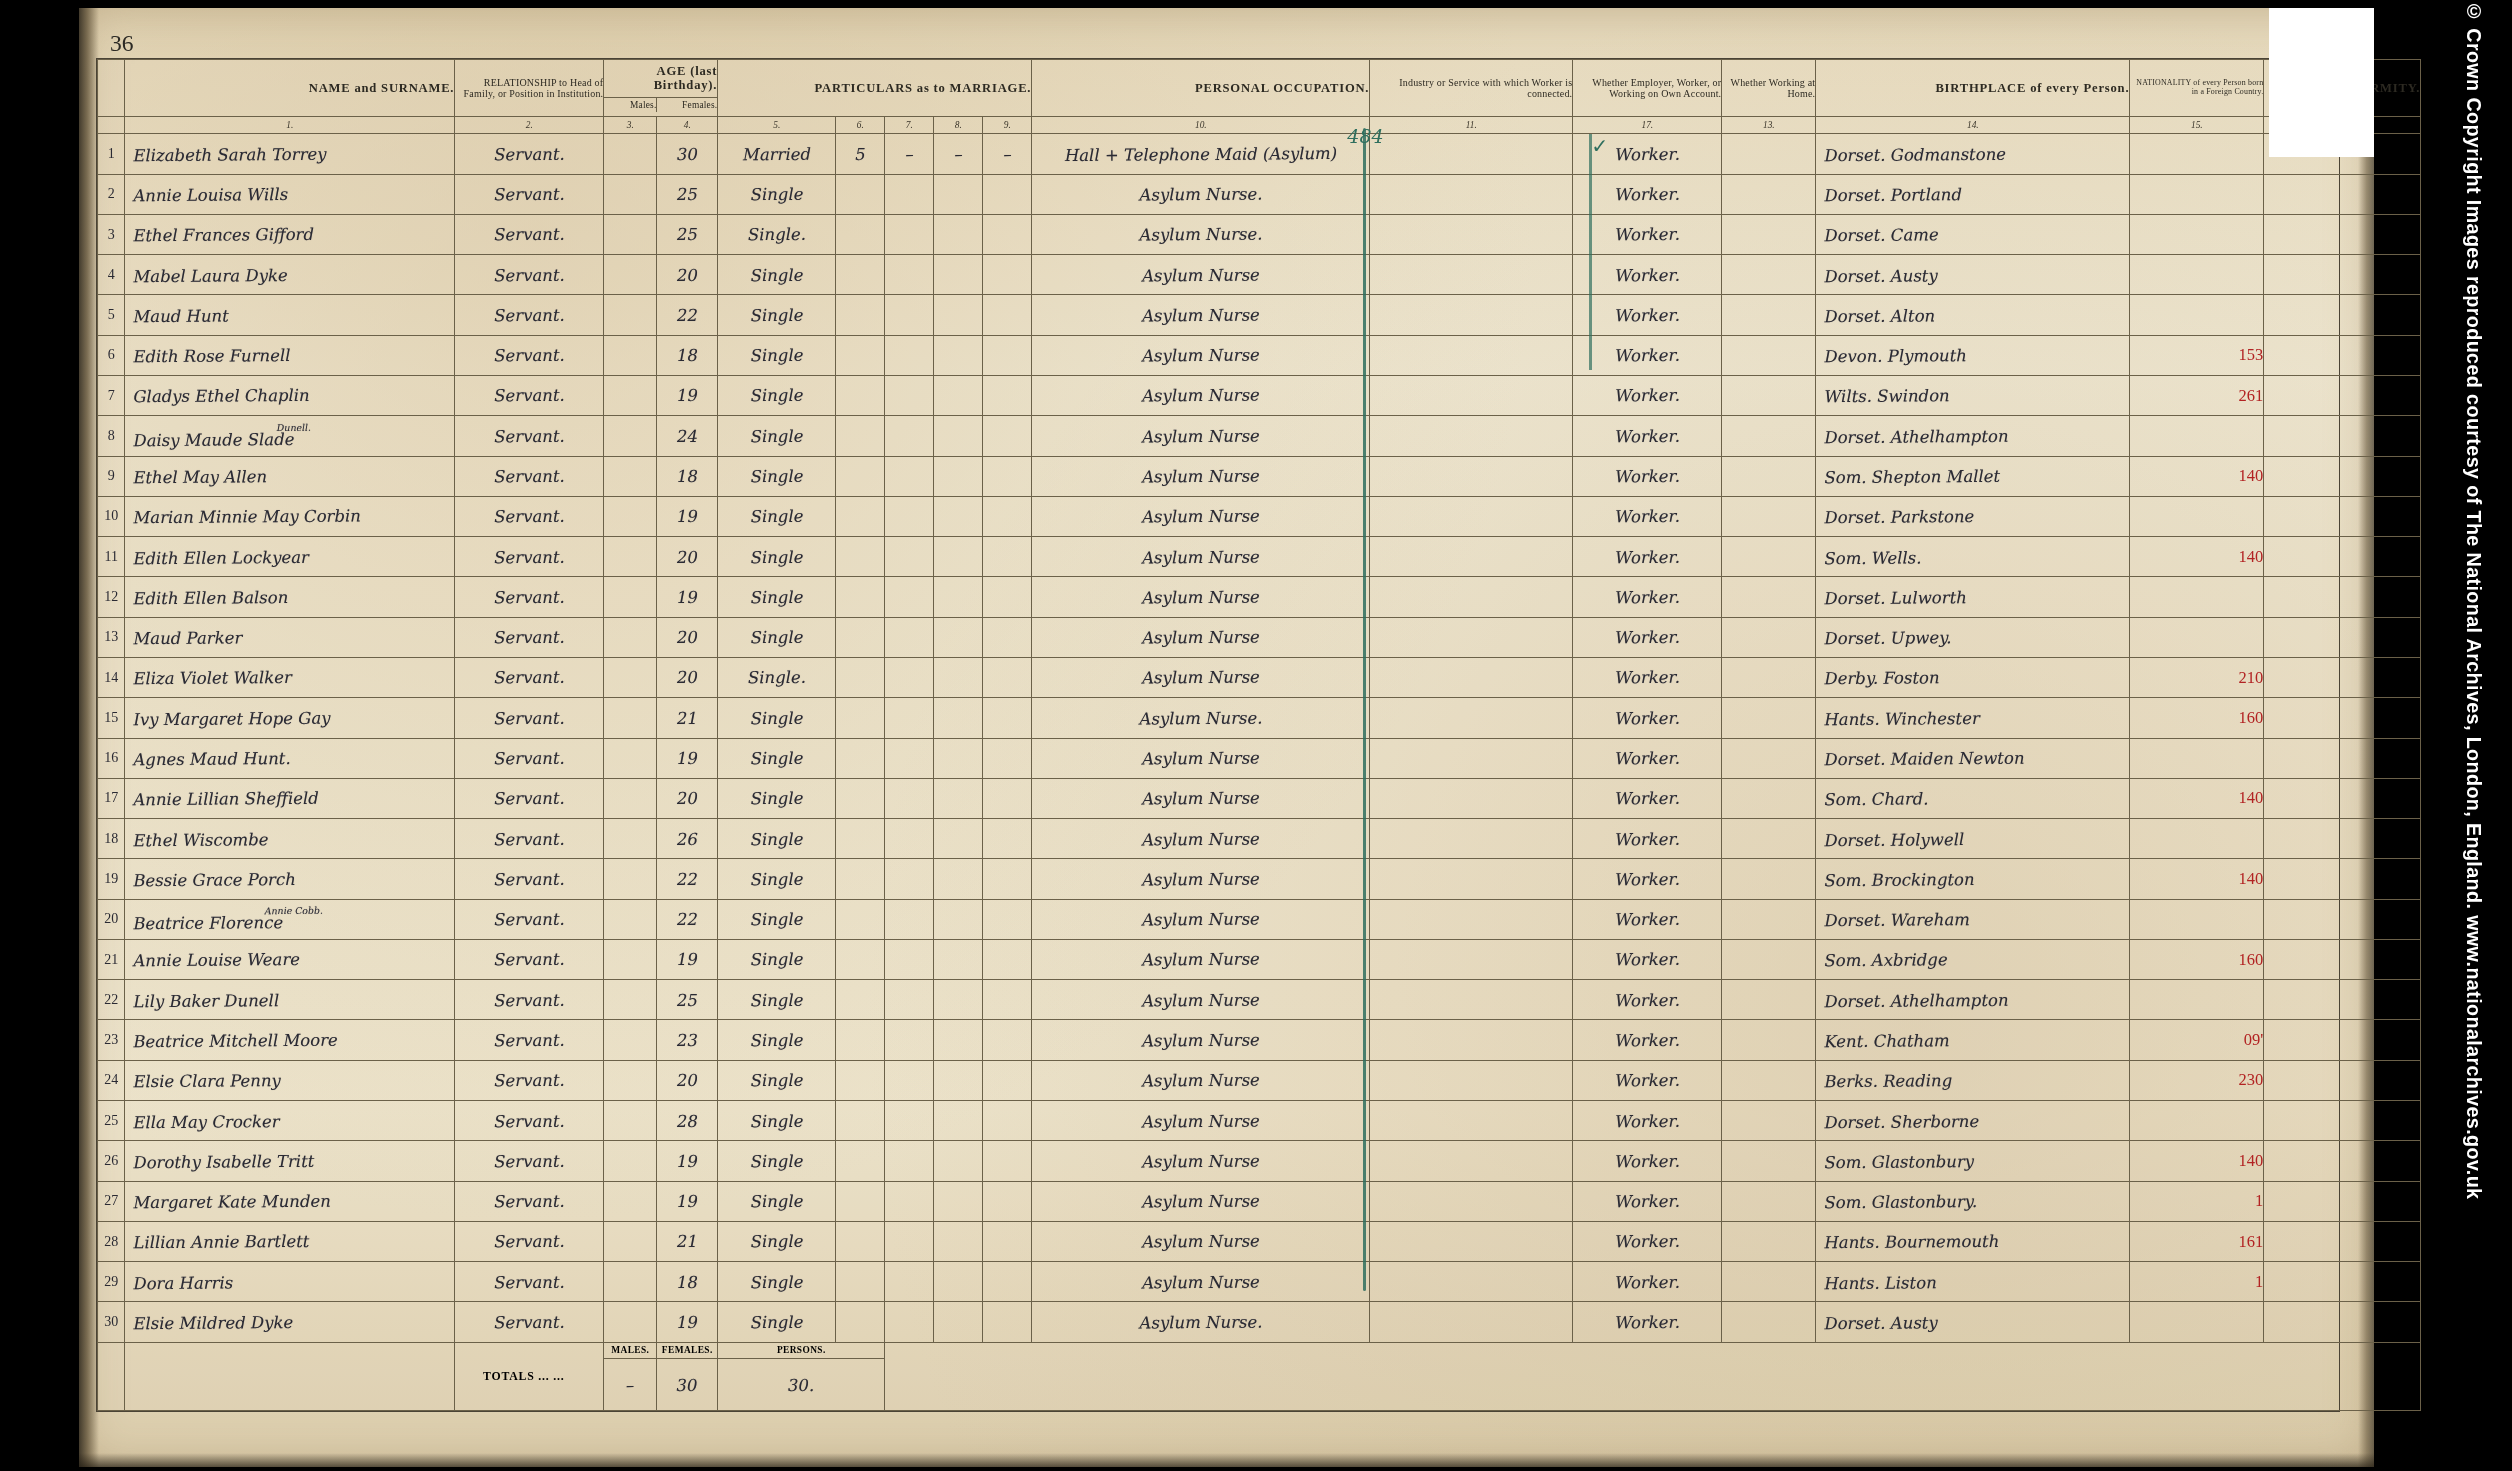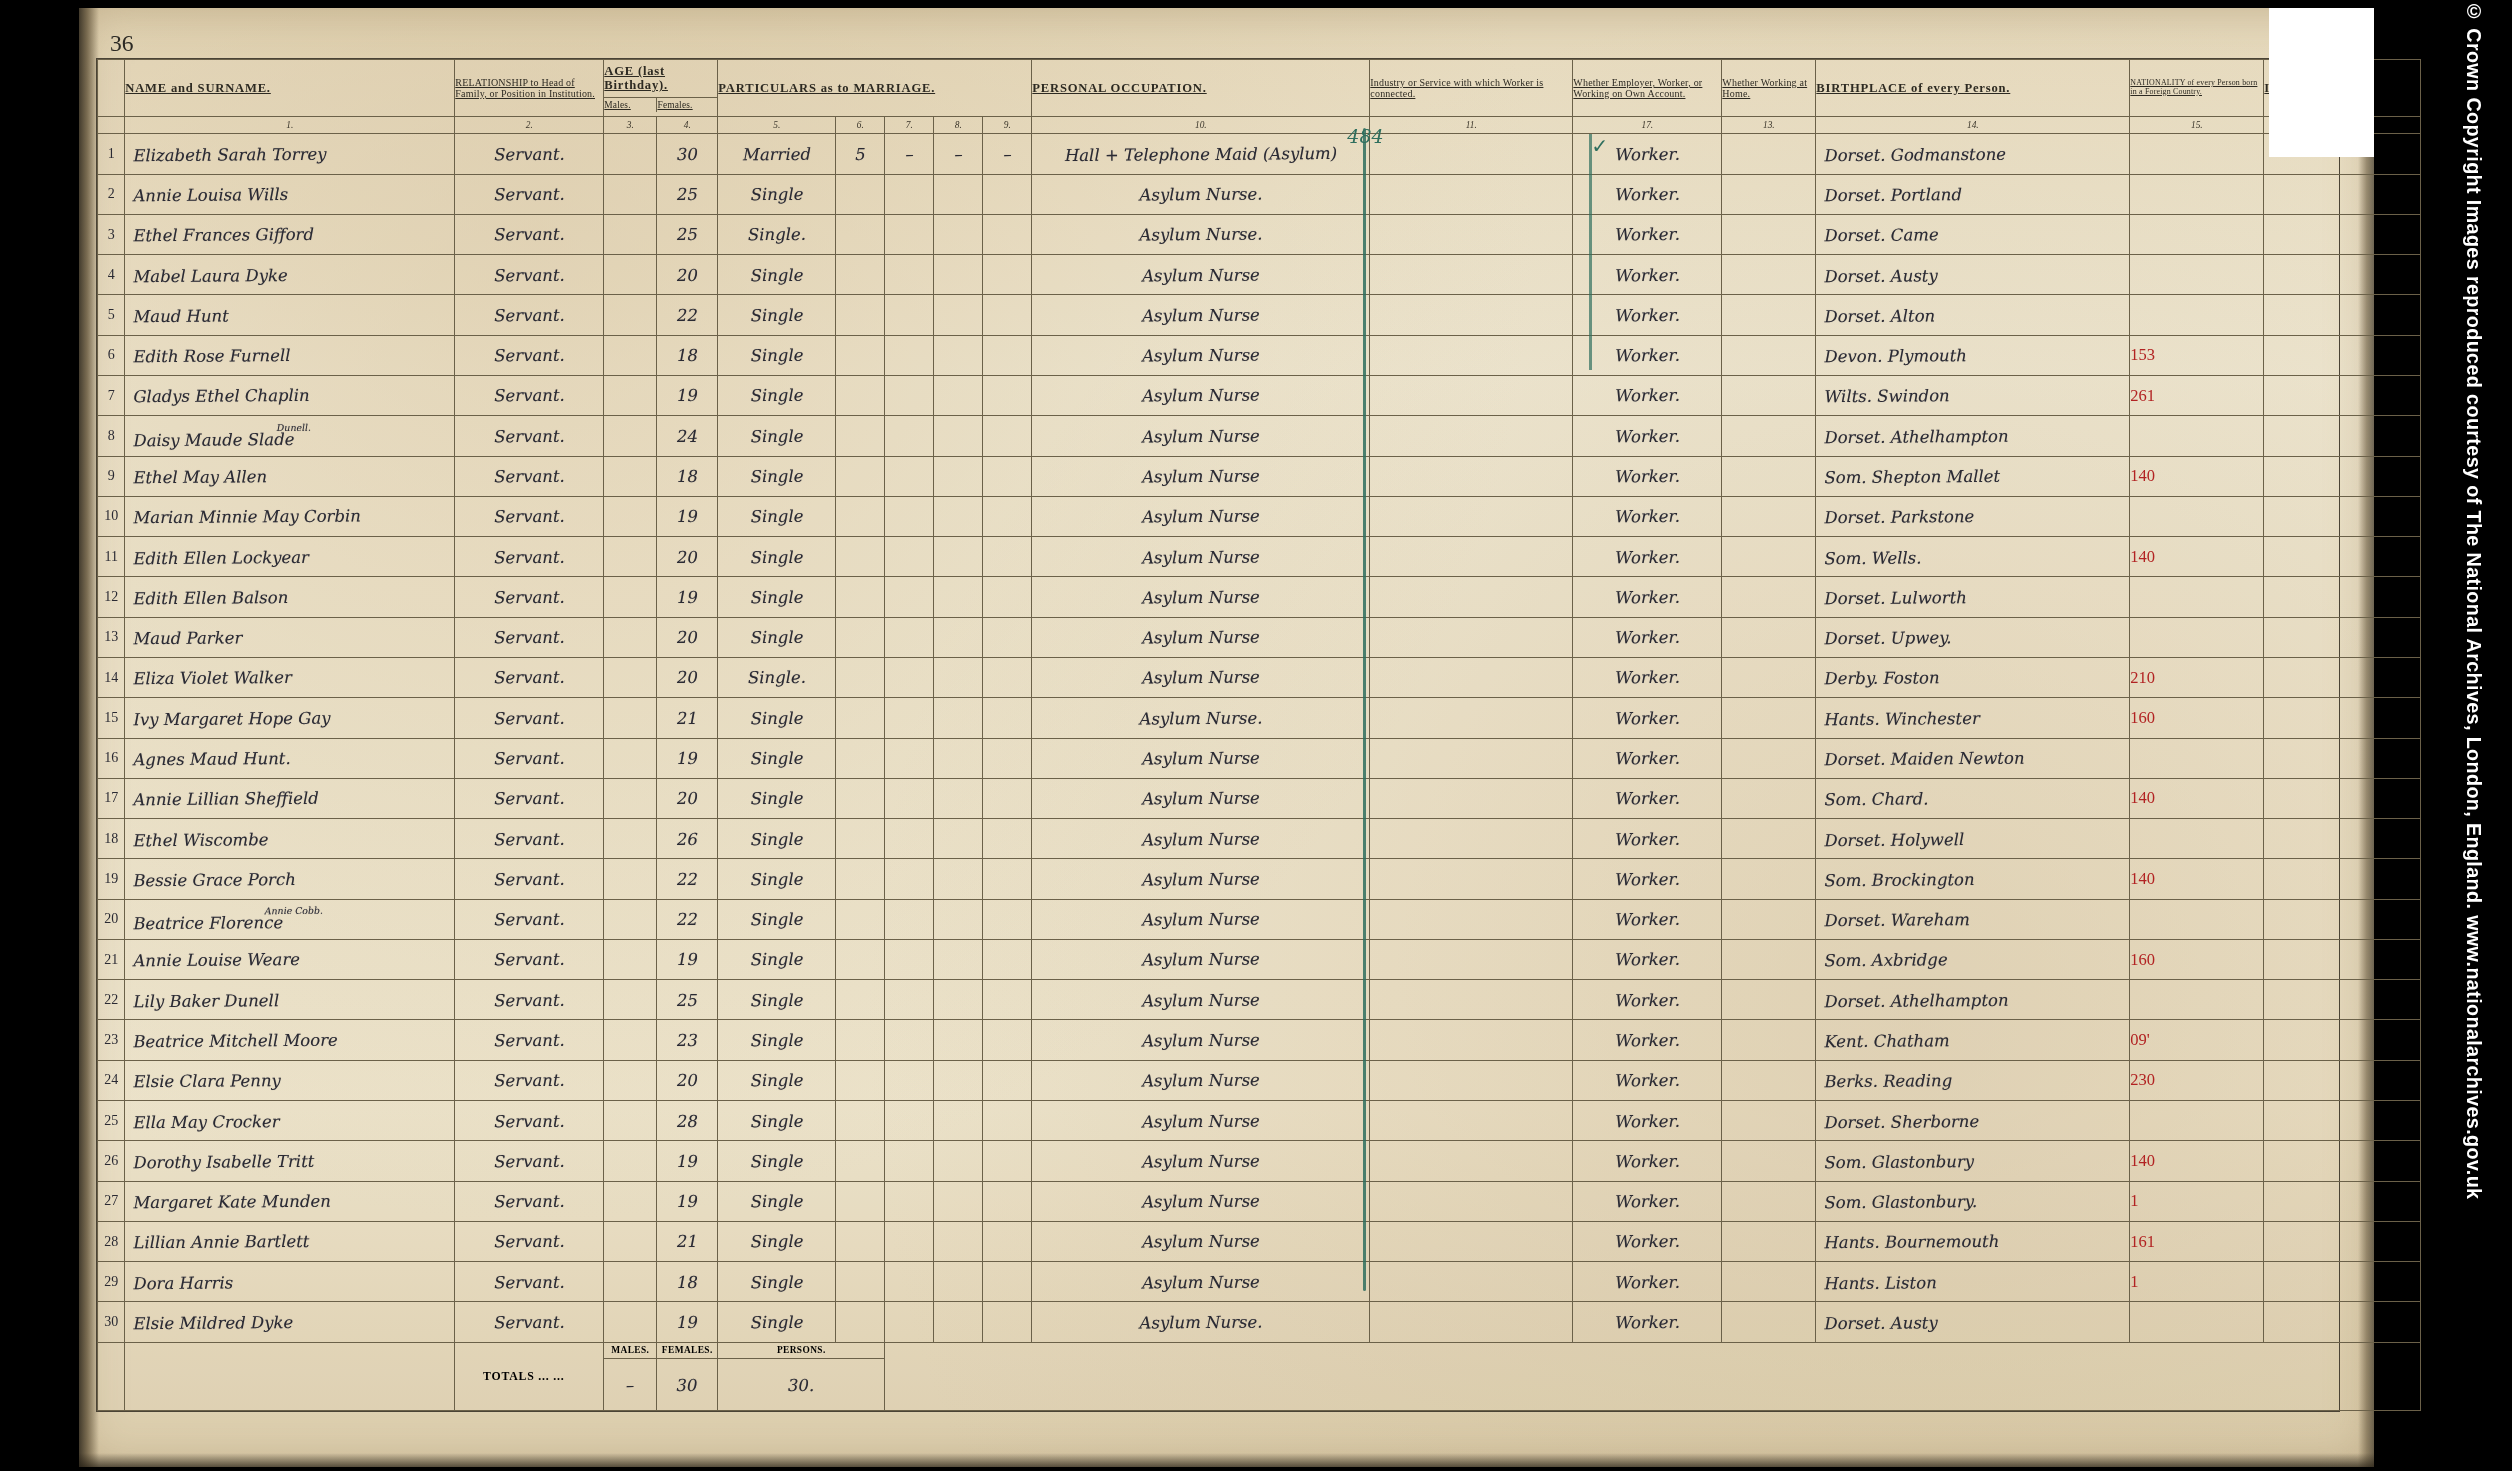--- a/index.html
+++ b/index.html
@@ -37,39 +37,39 @@
 
   
   .folio{position:absolute;left:31px;top:22px;font-size:23.6px;color:#2c2a25;font-family:"Liberation Serif",serif;}
 
   
   .tbl{position:absolute;left:17.3px;top:50px;width:2242px;height:1352px;border:1.6px solid #4a4335;background:rgba(255,255,255,.04);}
   table{border-collapse:collapse;width:100%;height:100%;table-layout:fixed;}
   td,th{border:0.8px solid #6b6149;padding:0;vertical-align:middle;}
   thead th{
     font-family:"Liberation Serif",serif;font-size:10.2px;color:#2d2a22;
-    font-weight:bold;text-align:left;line-height:1.12;letter-spacing:0.2px;text-decoration:underline;
+    font-weight:bold;text-align:right;line-height:1.12;letter-spacing:0.2px;
   }
   .hdr-main{height:57px;}
   .hdr-num{height:17.3px;font-size:9.4px;font-style:italic;font-weight:normal;}
   .hdr-num td{text-align:center;font-size:9.4px;color:#3a352a;}
   .big{font-size:12.6px;letter-spacing:0.8px;}
   .sm{font-size:10px;font-weight:normal;}
   .vsm{font-size:7.9px;font-weight:normal;}
 
   tbody tr{height:38px;}
   .hand{
     font-family:"DejaVu Serif",serif;font-style:italic;font-size:16.5px;color:#2a2a33;
     padding-left:7.9px;white-space:nowrap;overflow:hidden;
     text-shadow:0 0 0.8px rgba(40,40,60,.35);
     transform:rotate(-.45deg);
   }
   .hand.c{text-align:center;padding-left:0;}
   .rownum{font-family:"Liberation Serif",serif;font-style:normal;font-size:14px;color:#2a2a33;text-align:center;width:27px;}
-  .red{color:#b22222;font-size:16.5px;text-align:left;}
+  .red{color:#b22222;font-size:16.5px;text-align:right;}
   .sup{font-size:9.4px;display:block;line-height:.9;margin-bottom:-2.4px;text-align:center;}
 
   
   .totrow{height:68px;}
   .tot-label{font-family:"Liberation Serif",serif;font-size:11.8px;font-weight:bold;letter-spacing:0.8px;text-align:center;padding-right:11px;}
   .tot-head{font-family:"Liberation Serif",serif;font-size:9.4px;font-weight:bold;text-align:center;letter-spacing:0.4px;}
 
   
   .greenline{position:absolute;left:1266px;top:69px;width:2.4px;height:1163px;background:#2f6f5e;opacity:.85;border-radius:1.6px;}
   .greenline2{position:absolute;left:1492px;top:75px;width:2.4px;height:236px;background:#2f6f5e;opacity:.7;}

